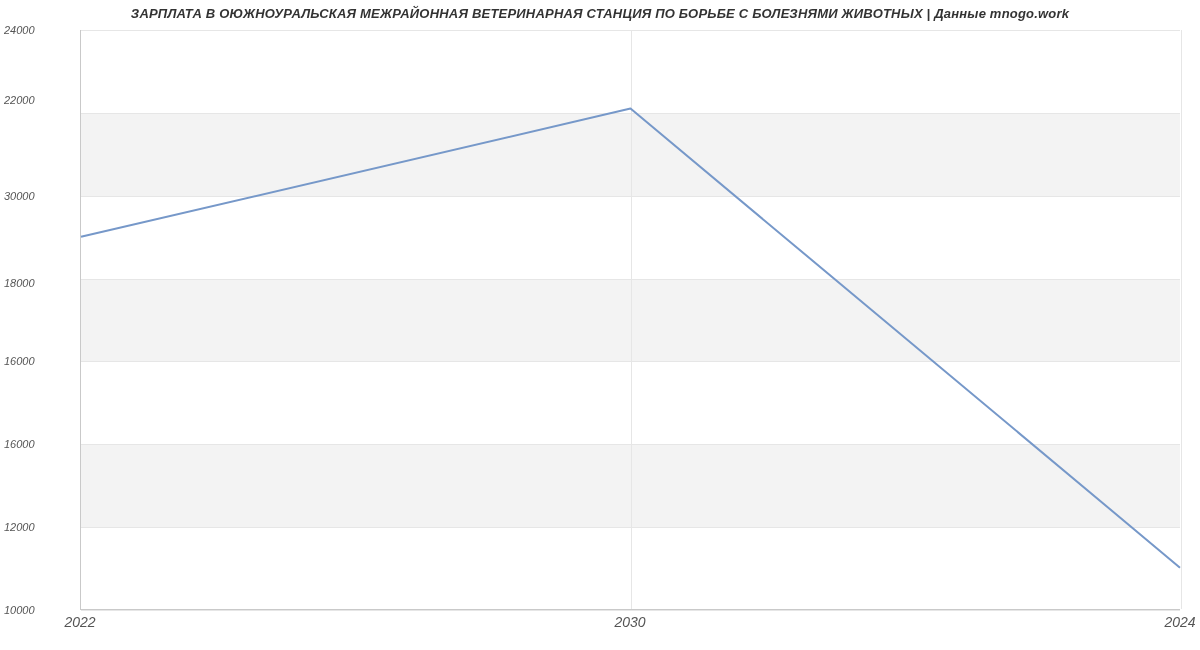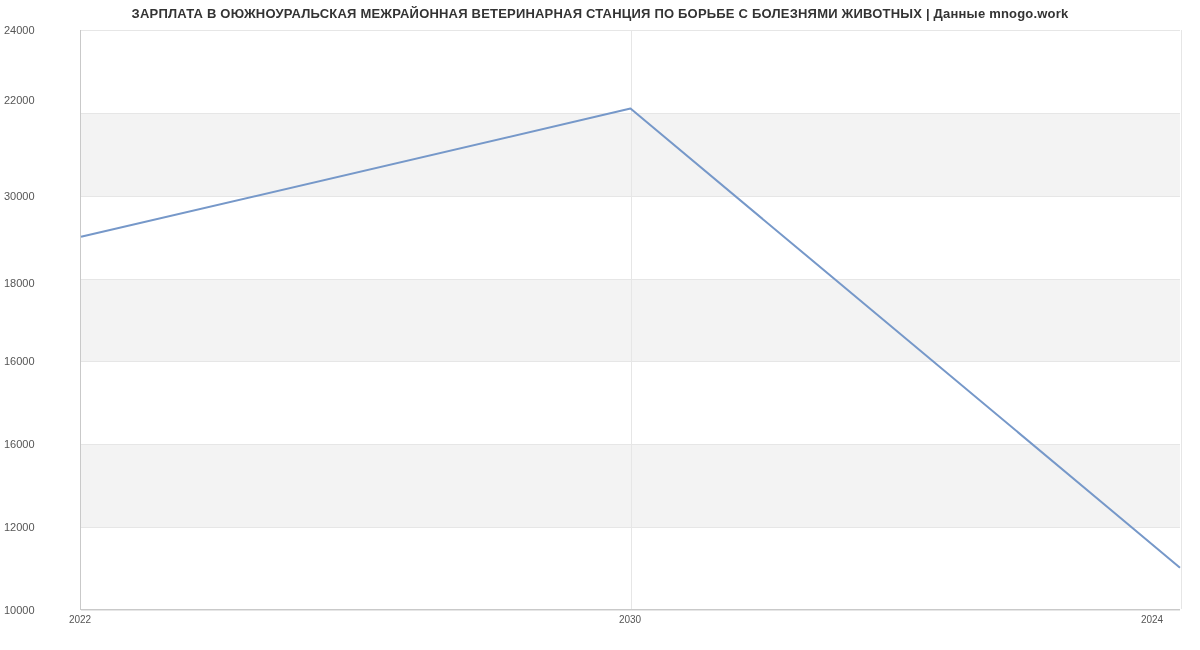--- a/index.html
+++ b/index.html
@@ -8,20 +8,21 @@
     width: 1200px;
     height: 650px;
     background: #ffffff;
     font-family: Verdana, Geneva, sans-serif;
     color: #333;
   }
   .chart-wrap {
     position: relative;
     width: 1200px;
     height: 650px;
+    font-style: italic;
   }
   .title {
     position: absolute;
     top: 6px;
     left: 0;
     width: 100%;
     text-align: center;
     font-size: 13px;
     font-weight: 600;
     color: #333;
@@ -62,21 +63,21 @@
     right: 1126px;
     width: 70px;
     text-align: left;
     font-size: 11px;
     color: #555;
     transform: translateY(-50%);
   }
   .xtlabel {
     position: absolute;
     top: 614px;
-    font-size: 10px;
+    font-size: 14px;
     color: #555;
     transform: translateX(-50%);
   }
   svg.line {
     position: absolute;
     left: 0;
     top: 0;
     width: 100%;
     height: 100%;
     overflow: visible;
@@ -112,14 +113,14 @@
 <div class="ytlabel" style="top: 610px;">10000</div>
     <div class="ytlabel" style="top: 527.143px;">12000</div>
     <div class="ytlabel" style="top: 444.286px;">16000</div>
     <div class="ytlabel" style="top: 361.429px;">16000</div>
     <div class="ytlabel" style="top: 283px;">18000</div>
     <div class="ytlabel" style="top: 195.714px;">30000</div>
     <div class="ytlabel" style="top: 100px;">22000</div>
     <div class="ytlabel" style="top: 30px;">24000</div>
     <div class="xtlabel" style="left: 80px;">2022</div>
     <div class="xtlabel" style="left: 630px;">2030</div>
-    <div class="xtlabel" style="left: 1152px;">2024</div>
+    <div class="xtlabel" style="left: 1180px;">2024</div>
   </div>
 
 </body></html>

